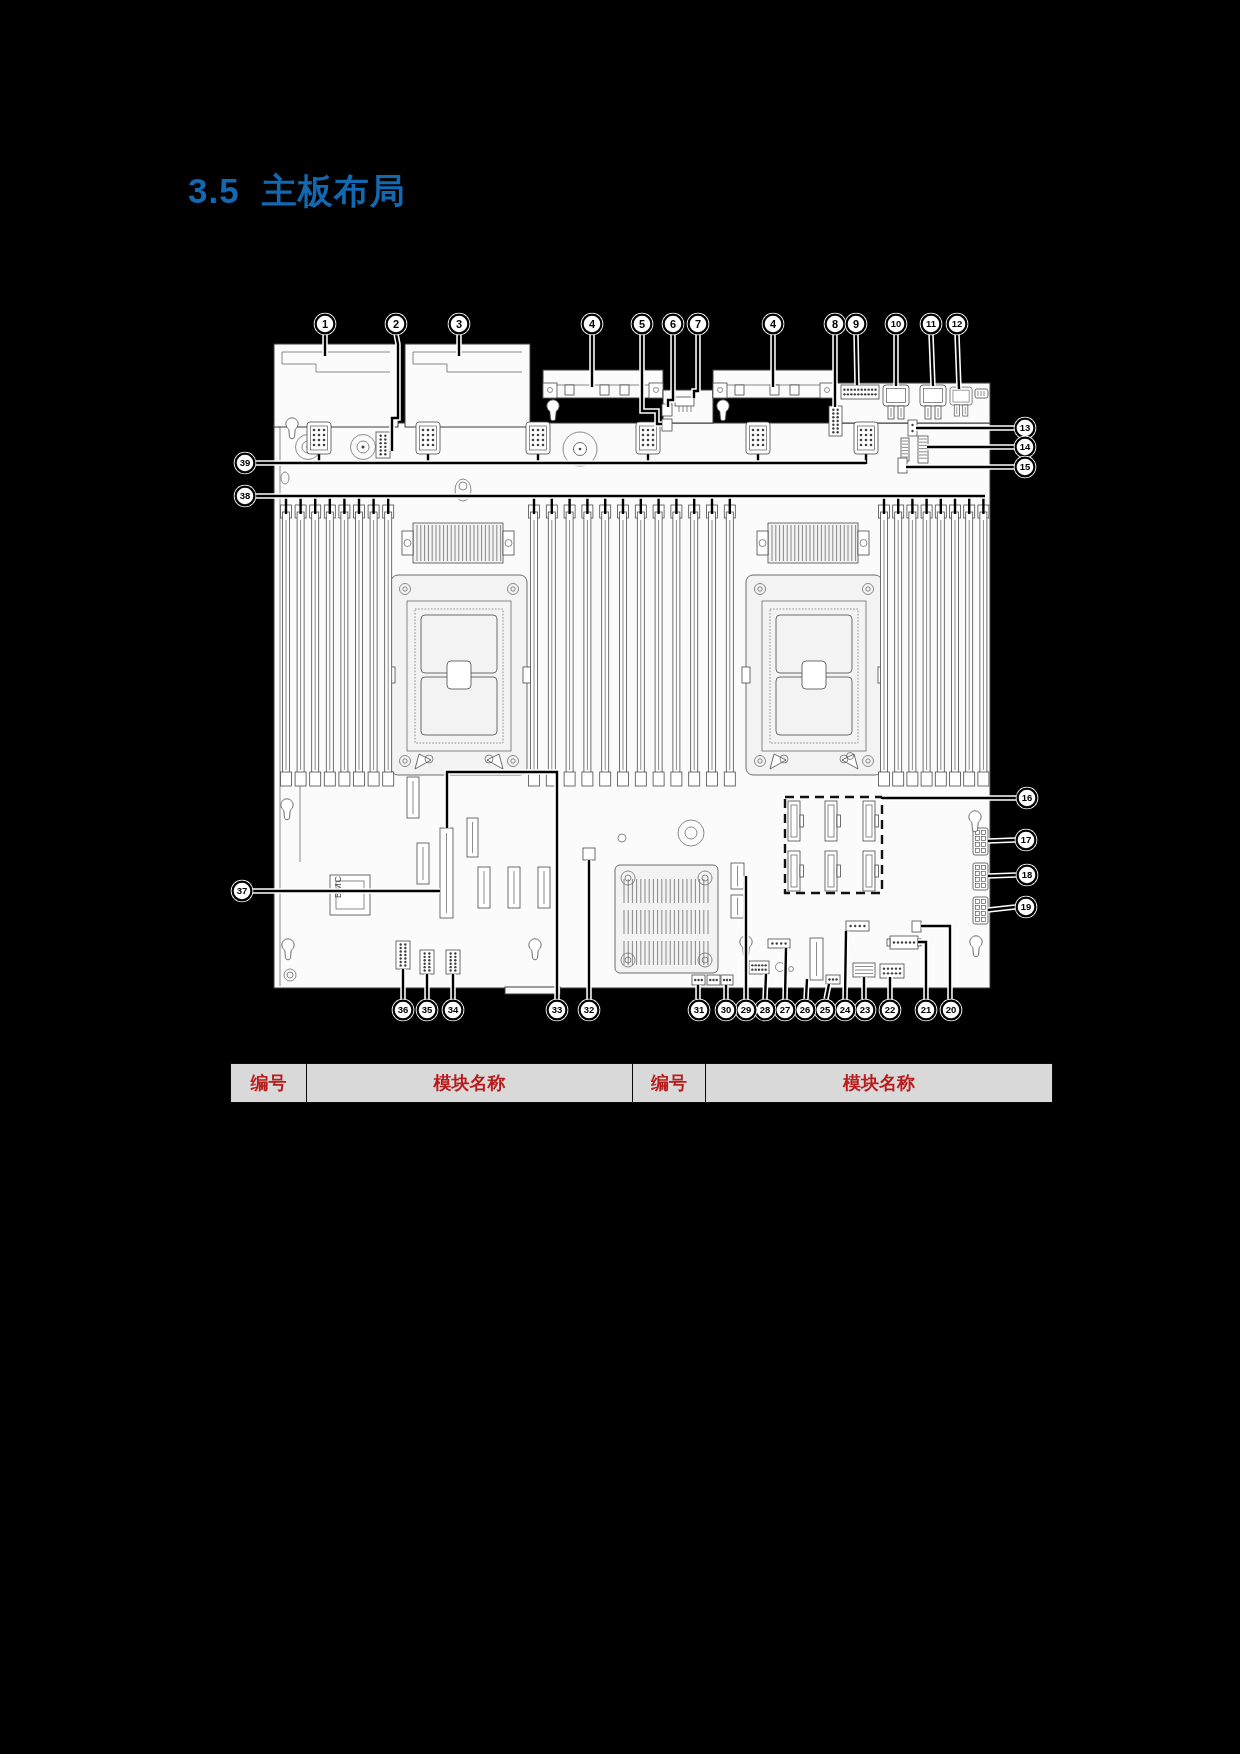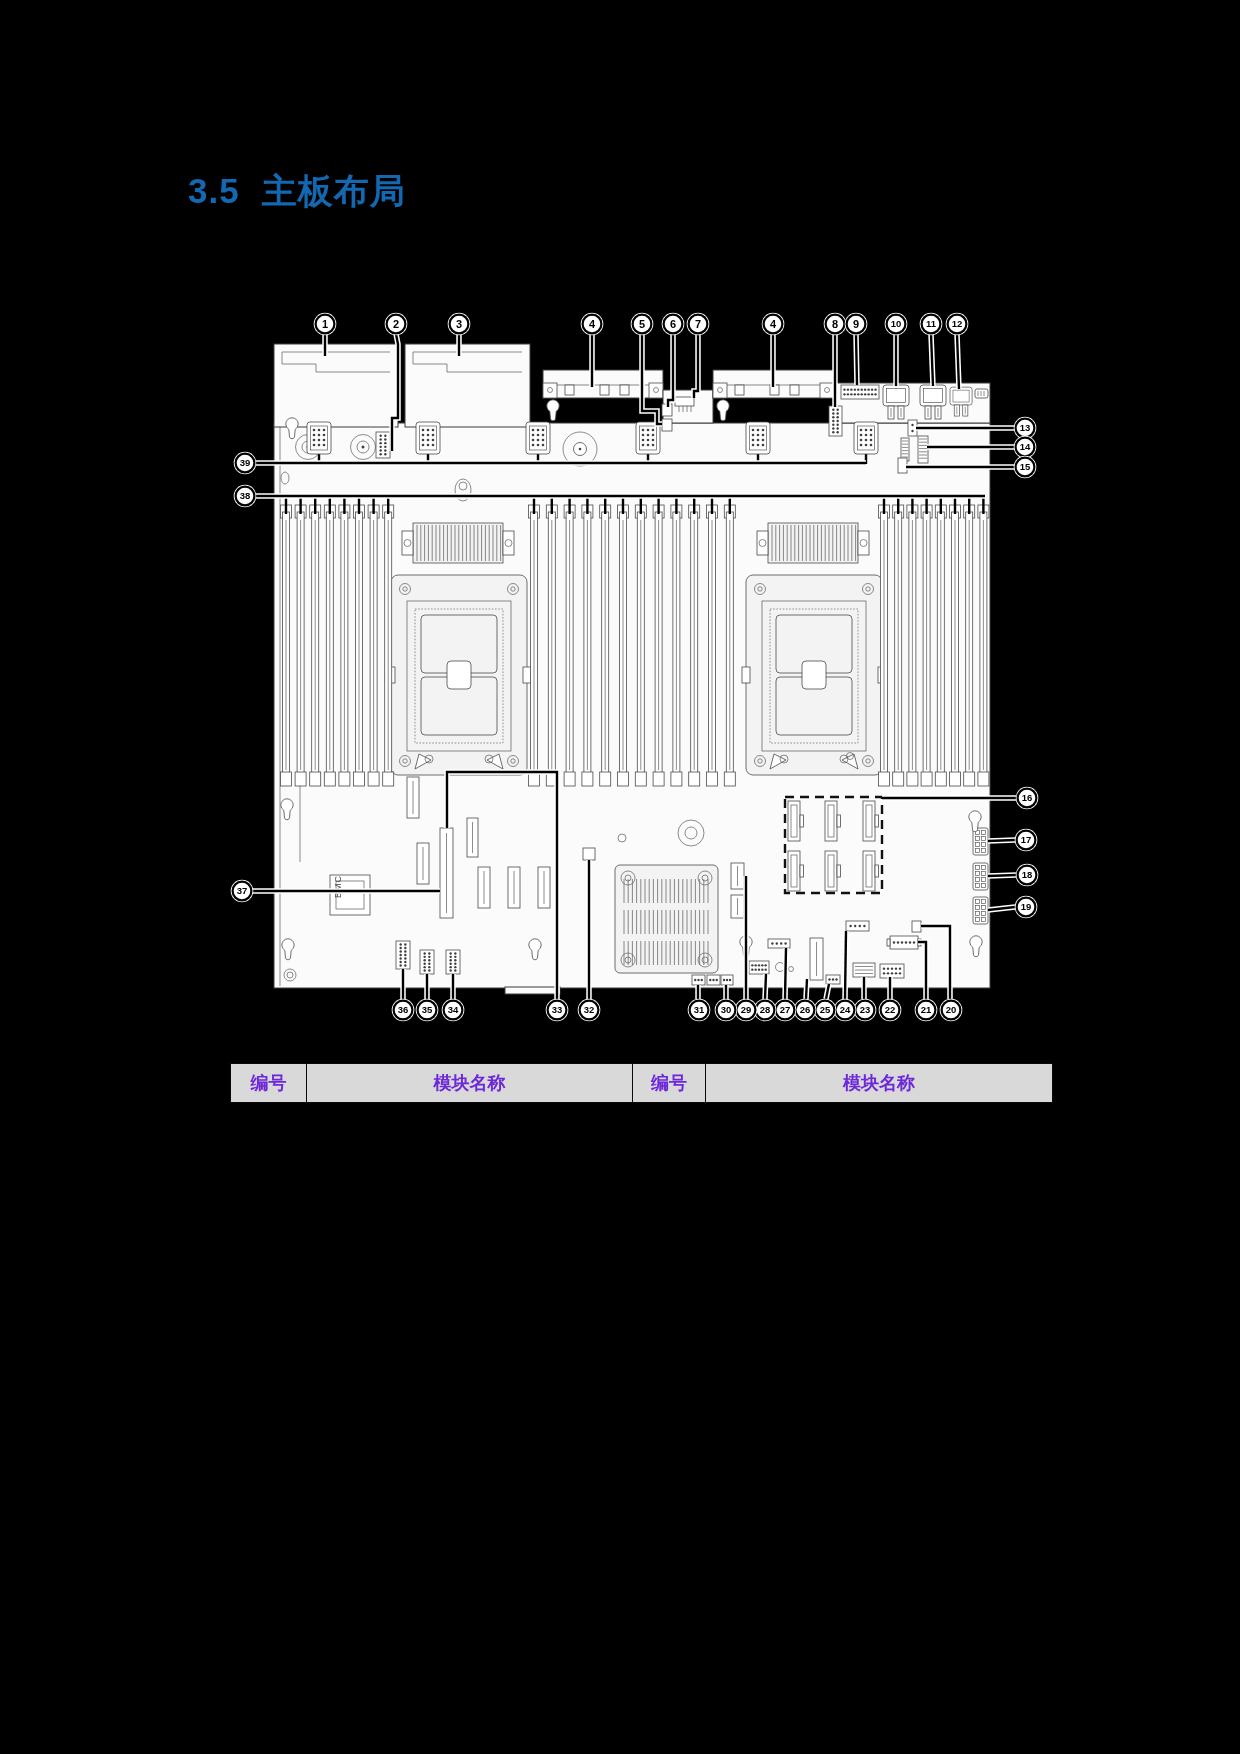--- a/index.html
+++ b/index.html
@@ -22,21 +22,21 @@
   .co-ring{fill:#fff;stroke:#000;stroke-width:2.2;}
   .co-halo{fill:#fff;}
   .co-num{fill:#000;font-weight:bold;text-anchor:middle;
           font-family:"Liberation Sans","DejaVu Sans",sans-serif;}
   .bmc-t{fill:#444;font-size:9px;letter-spacing:1px;
          font-family:"Liberation Sans","DejaVu Sans",sans-serif;}
   
   .lookup-table{position:absolute;left:230px;top:1063px;width:823px;height:40px;
                 display:flex;background:#d9d9d9;border:1.4px solid #0a0a0a;box-sizing:border-box;}
   .lookup-table .cell{display:flex;align-items:center;justify-content:center;
-                      font-size:18px;font-weight:bold;color:#6d28d9;box-sizing:border-box;}
+                      font-size:18px;font-weight:bold;color:#b91c1c;box-sizing:border-box;}
   .lookup-table .cell + .cell{border-left:1.4px solid #0a0a0a;}
   .c-num1{width:75px;} .c-name1{width:326px;} .c-num2{width:73px;} .c-name2{flex:1;}
 </style>
 </head>
 <body>
 
 <div class="page">
 
   <div class="doc-title">
     <span class="num">3.5</span><span>主板布局</span>

